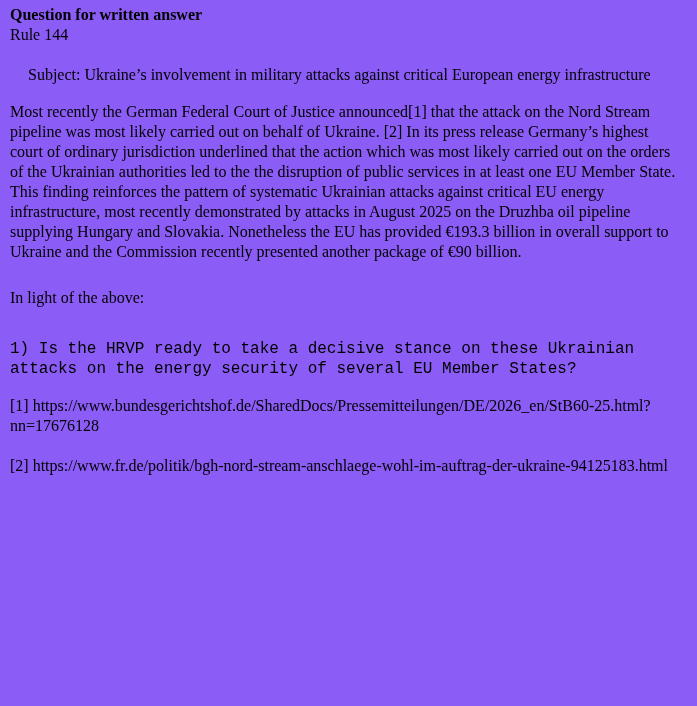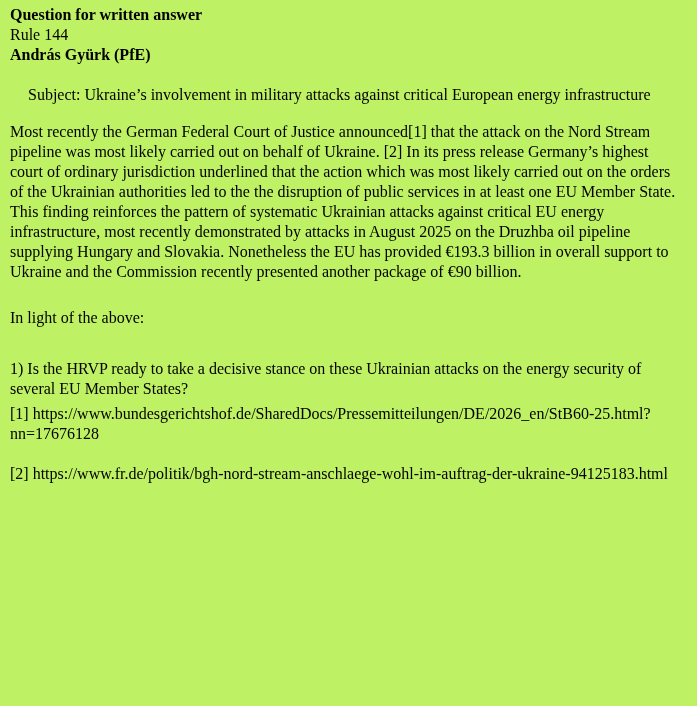--- a/index.html
+++ b/index.html
@@ -5,54 +5,53 @@
   html, body {
     margin: 0;
     padding: 0;
     background: #ffffff;
   }
   .page {
     width: 697px;
     height: 706px;
     box-sizing: border-box;
     padding: 5px 14px 0 10px;
-    background: #bef264;
+    background: #8b5cf6;
     color: #000000;
     font-family: "Liberation Serif", "DejaVu Serif", serif;
     font-size: 16px;
     line-height: 20px;
     overflow: hidden;
   }
   .bold { font-weight: bold; }
   p, .blk { margin: 0; }
   .header-block { margin-bottom: 20px; }
   .subject {
     padding-left: 85px;
     text-indent: -85px;
     max-width: 642px;
     margin-bottom: 17px;
     margin-left: 18px;
   }
   .body-par { margin-bottom: 26px; }
   .intro    { margin-bottom: 31px; }
-  .q1       { margin-bottom: 5px; }
+  .q1       { margin-bottom: 17px; font-family: Liberation Mono, monospace; }
   .q2       { margin-bottom: 22px; }
   .q3       { margin-bottom: 20px; }
   .fn       { overflow-wrap: break-word; }
   .fn1      { margin-bottom: 20px; }
 </style>
 </head>
 <body>
 
 <div class="page">
 
   <div class="blk header-block">
     <div class="bold">Question for written answer</div>
     <div>Rule 144</div>
-    <div class="bold">András Gyürk (PfE)</div>
   </div>
 
   <div class="blk subject"><span>Subject:</span> <span>Ukraine’s involvement in military attacks against critical European energy infrastructure</span></div>
 
   <p class="body-par">Most recently the German Federal Court of Justice announced[1] that the attack on the Nord Stream pipeline was most likely carried out on behalf of Ukraine. [2] In its press release Germany’s highest court of ordinary jurisdiction underlined that the action which was most likely carried out on the orders of the Ukrainian authorities led to the the disruption of public services in at least one EU Member State. This finding reinforces the pattern of systematic Ukrainian attacks against critical EU energy infrastructure, most recently demonstrated by attacks in August 2025 on the Druzhba oil pipeline supplying Hungary and Slovakia. Nonetheless the EU has provided €193.3 billion in overall support to Ukraine and the Commission recently presented another package of €90 billion.</p>
 
   <p class="intro">In light of the above:</p>
 
   <p class="q1">1) Is the HRVP ready to take a decisive stance on these Ukrainian attacks on the energy security of several EU Member States?</p>
 

